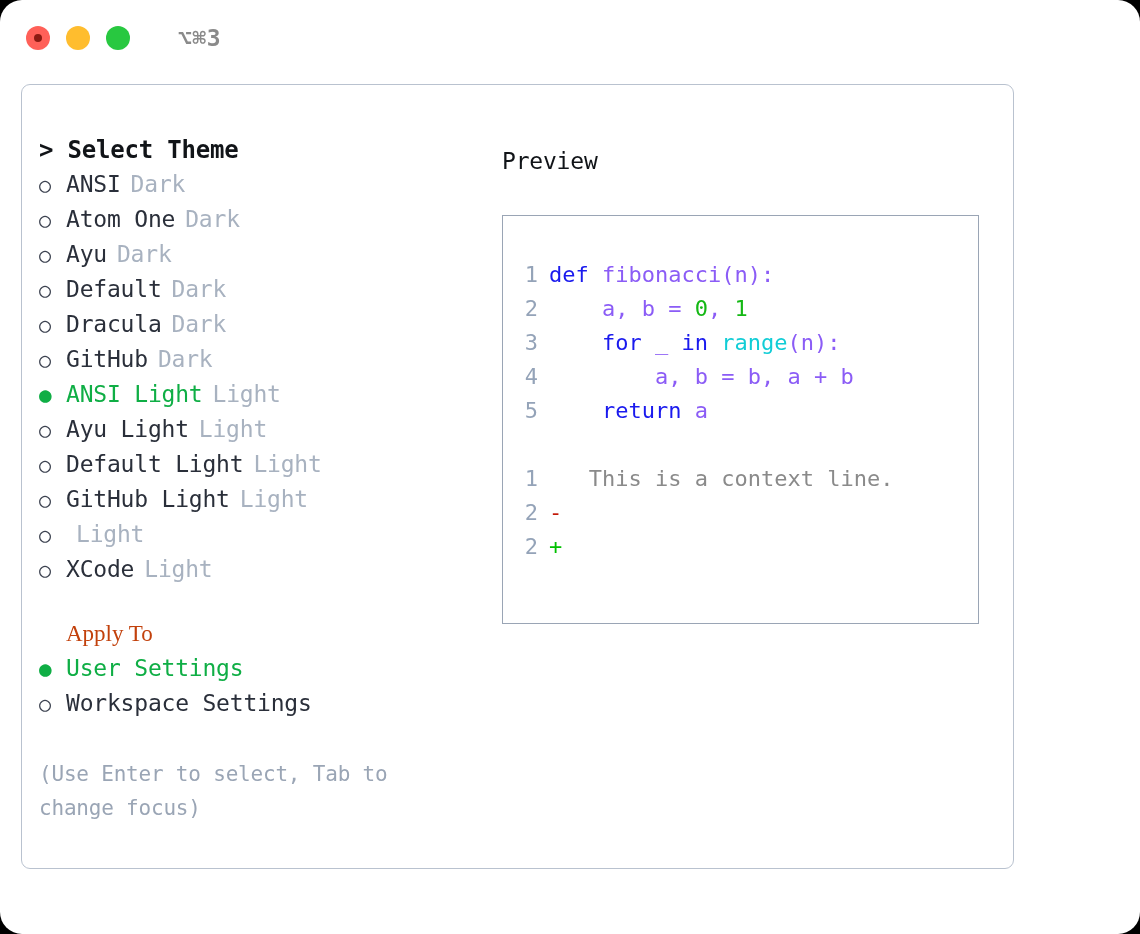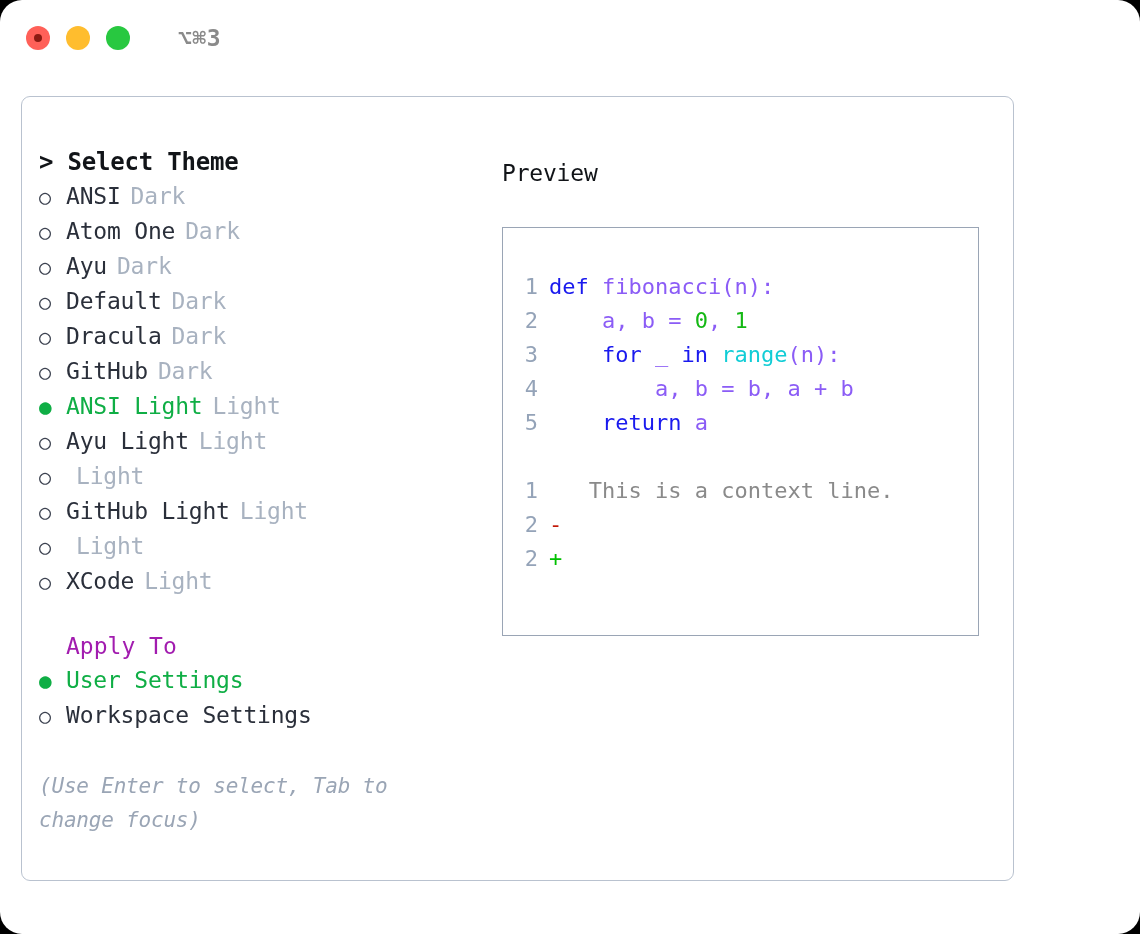--- a/index.html
+++ b/index.html
@@ -46,21 +46,21 @@
     font-size: 23px;
     font-weight: bold;
     color: #8a8a8a;
     letter-spacing: 0.5px;
   }
 
   
   .window {
     position: absolute;
     left: 21px;
-    top: 96px;
+    top: 84px;
     width: 993px;
     height: 785px;
     border: 1px solid #b9c2cf;
     border-radius: 9px;
     background: #ffffff;
     display: flex;
   }
 
   .left-pane {
     width: 462px;
@@ -99,34 +99,34 @@
   }
   .marker.selected { color: #0fae45; font-size: 21px; }
   .name { color: #2a2f3a; }
   .row.selected .name { color: #0fae45; }
   .tag { color: #a8b2c0; margin-left: 10px; }
 
   .group-gap { height: 30px; }
 
   .apply-title {
     font-size: 23px;
-    color: #a21caf;
+    color: #c2410c;
     line-height: 34px;
     white-space: pre;
     padding-left: 27px;
+    font-family: Liberation Serif, serif;
   }
 
   .hint {
     margin-top: 36px;
     font-size: 21px;
     line-height: 34px;
     color: #9aa5b5;
     width: 410px;
     letter-spacing: -0.2px;
-    font-style: italic;
   }
 
   
   .preview-title {
     font-size: 23px;
     color: #111418;
     letter-spacing: -0.2px;
     line-height: 34px;
     margin-top: 11px;
   }
@@ -189,21 +189,21 @@
 
       <ul class="list" id="theme-list">
           <li class="row"><span class="marker">○</span><span class="name">ANSI</span><span class="tag">Dark</span></li>
           <li class="row"><span class="marker">○</span><span class="name">Atom One</span><span class="tag">Dark</span></li>
           <li class="row"><span class="marker">○</span><span class="name">Ayu</span><span class="tag">Dark</span></li>
           <li class="row"><span class="marker">○</span><span class="name">Default</span><span class="tag">Dark</span></li>
           <li class="row"><span class="marker">○</span><span class="name">Dracula</span><span class="tag">Dark</span></li>
           <li class="row"><span class="marker">○</span><span class="name">GitHub</span><span class="tag">Dark</span></li>
           <li class="row selected"><span class="marker selected">●</span><span class="name">ANSI Light</span><span class="tag">Light</span></li>
           <li class="row"><span class="marker">○</span><span class="name">Ayu Light</span><span class="tag">Light</span></li>
-          <li class="row"><span class="marker">○</span><span class="tag">Light</span></li>
+          <li class="row"><span class="marker">○</span><span class="name">Default Light</span><span class="tag">Light</span></li>
           <li class="row"><span class="marker">○</span><span class="name">GitHub Light</span><span class="tag">Light</span></li>
           <li class="row"><span class="marker">○</span><span class="tag">Light</span></li>
           <li class="row"><span class="marker">○</span><span class="name">XCode</span><span class="tag">Light</span></li>
         </ul>
 
       <div class="group-gap"></div>
 
       <div class="apply-title">Apply To</div>
 
       <ul class="list" id="apply-list">

